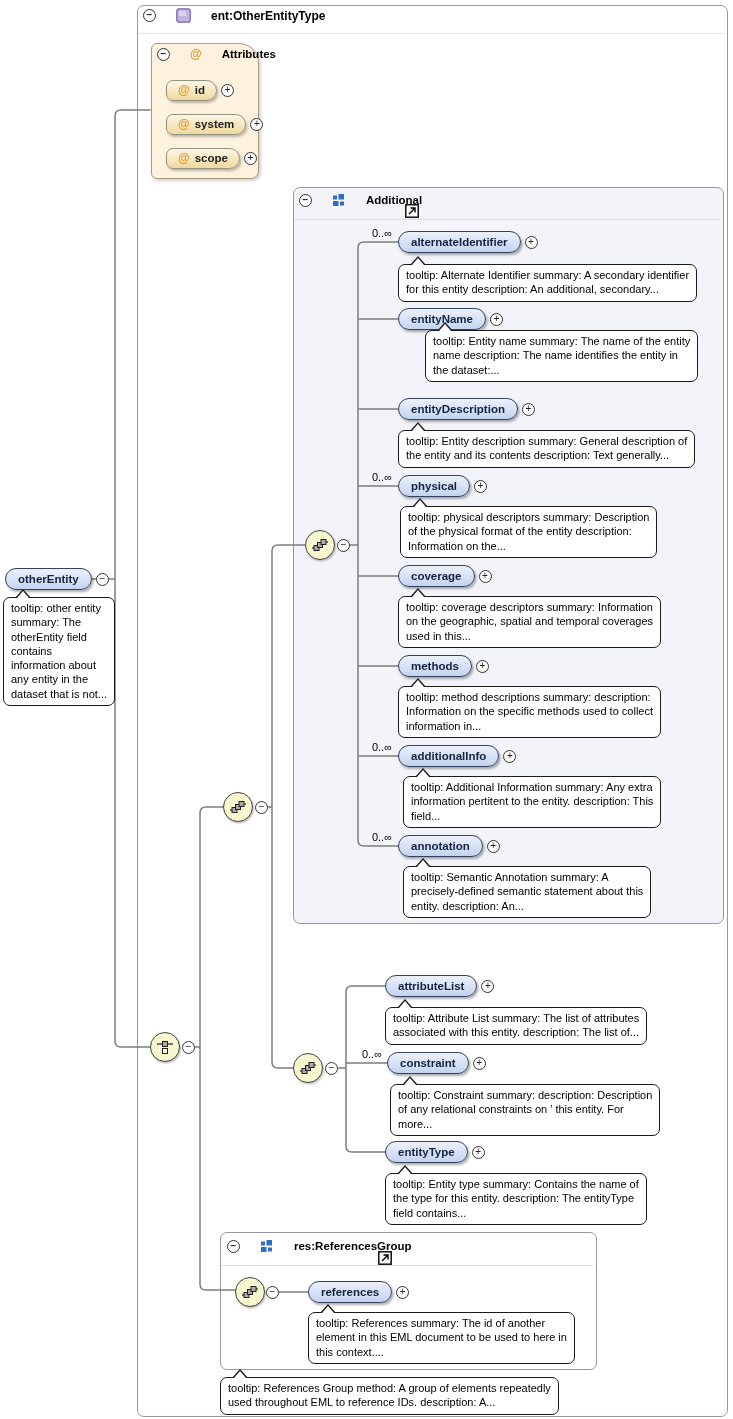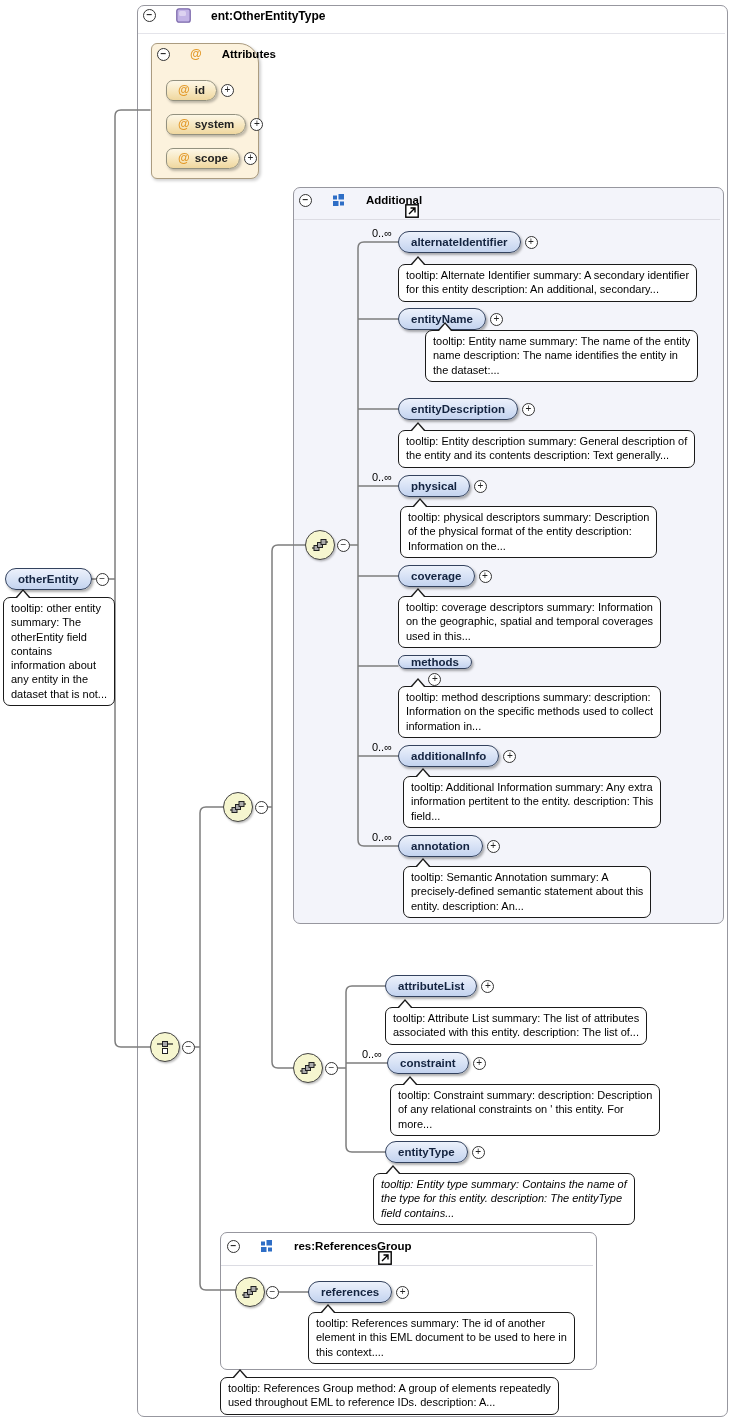--- a/index.html
+++ b/index.html
@@ -237,21 +237,21 @@
 Information on the...</div>
 
   <div class="row z4" style="left:398px;top:565px;">
     <span class="pill">coverage</span>
     <span class="tgl plus"></span>
   </div>
   <div class="balloon" style="left:398px;top:596px;">tooltip: coverage descriptors summary: Information
 on the geographic, spatial and temporal coverages
 used in this...</div>
 
-  <div class="row z4" style="left:398px;top:655px;flex-direction:column;">
+  <div class="row z4" style="left:398px;top:655px;">
     <span class="pill">methods</span>
     <span class="tgl plus"></span>
   </div>
   <div class="balloon" style="left:398px;top:686px;">tooltip: method descriptions summary: description:
 Information on the specific methods used to collect
 information in...</div>
 
   <span class="card" style="left:350px;top:741px;">0..∞</span>
   <div class="row z4" style="left:398px;top:745px;">
     <span class="pill">additionalInfo</span>
@@ -284,21 +284,21 @@
     <span class="tgl plus"></span>
   </div>
   <div class="balloon" style="left:390px;top:1084px;">tooltip: Constraint summary: description: Description
 of any relational constraints on ' this entity. For
 more...</div>
 
   <div class="row z4" style="left:385px;top:1141px;">
     <span class="pill">entityType</span>
     <span class="tgl plus"></span>
   </div>
-  <div class="balloon" style="left:373px;top:1173px;font-style:italic;">tooltip: Entity type summary: Contains the name of
+  <div class="balloon" style="left:385px;top:1173px;">tooltip: Entity type summary: Contains the name of
 the type for this entity. description: The entityType
 field contains...</div>
 
   <div class="hdr z3" style="left:227px;top:1239px;font-size:11.5px;">
     <span class="tgl minus"></span>
     <span style="display:inline-flex;">
       <svg width="14" height="14" viewBox="0 0 14 14">
         <rect x="1" y="2.5" width="4" height="4" fill="#2e6ec6"></rect>
         <rect x="6.5" y="1" width="5.5" height="5.5" fill="#2e6ec6"></rect>
         <rect x="1" y="8" width="5.5" height="5" fill="#2e6ec6"></rect>

